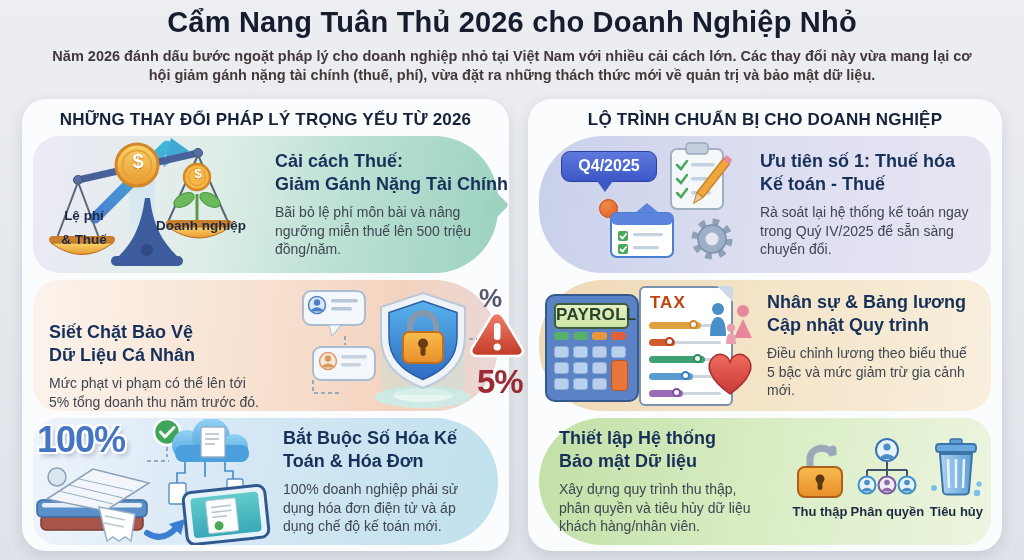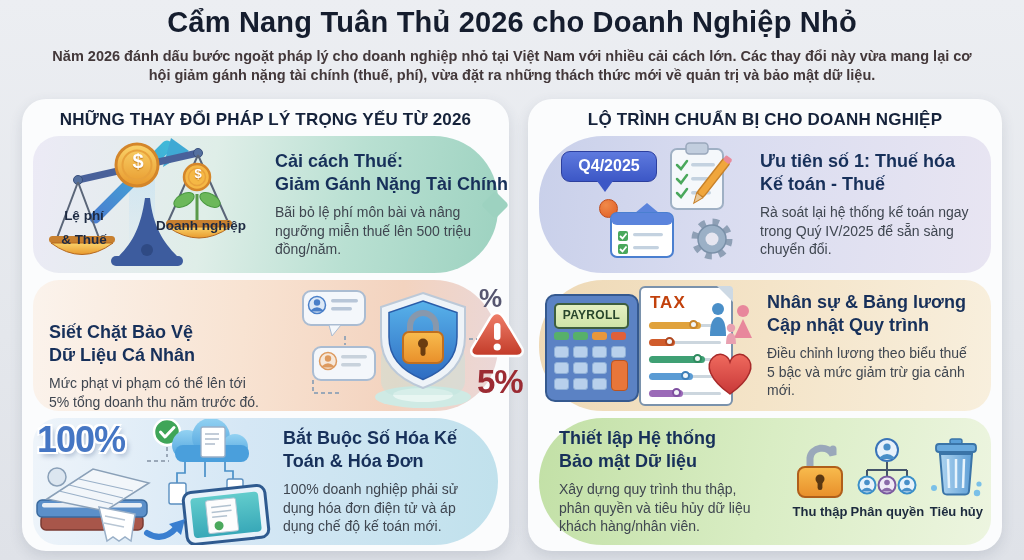--- a/index.html
+++ b/index.html
@@ -78,21 +78,21 @@
   .q-dot{position:absolute;left:54px;top:58px;width:17px;height:17px;border-radius:50%;
     background:radial-gradient(circle at 35% 30%,#f headline08a4a,#e05c22);background:radial-gradient(circle at 35% 30%,#f08a4a,#e05c22);
     border:1px solid #c04a18;}
 
   
   .pay-box{width:218px;height:124px;}
   .calc{position:absolute;left:6px;top:10px;width:90px;height:104px;background:#5b82c4;
         border:2.5px solid #35598f;border-radius:10px;}
   .calc-screen{position:absolute;left:7px;top:7px;width:71px;height:22px;border-radius:5px;
     background:linear-gradient(180deg,#e4f0c2,#cfe4a8);border:2px solid #3e5e3e;
-    font-size:12px;font-weight:bold;color:#27452b;text-align:center;line-height:20px;letter-spacing:.3px;}
+    font-size:17px;font-weight:bold;color:#27452b;text-align:center;line-height:20px;letter-spacing:.3px;}
   .calc-row{position:absolute;left:7px;display:flex;gap:4px;}
   .calc-key{width:15px;height:8px;border-radius:3px;}
   .calc-btn{width:15px;height:12px;border-radius:3px;background:#b8d0ec;border:1px solid #8fb0d8;box-sizing:border-box;}
   .calc-orange{position:absolute;right:9px;bottom:9px;width:15px;height:29px;border-radius:4px;
     background:#e8763a;border:1px solid #b85422;}
   .taxdoc{position:absolute;left:100px;top:2px;width:90px;height:116px;background:#fff;
     border:2px solid #7a92ac;border-radius:6px;}
   .taxdoc .fold{position:absolute;right:-2px;top:-2px;width:0;height:0;
     border-top:16px solid #cdd9e4;border-left:16px solid transparent;border-radius:0 4px 0 0;}
   .tax-lbl{position:absolute;left:9px;top:5px;font-size:17px;font-weight:bold;color:#c2410c;letter-spacing:1px;}

